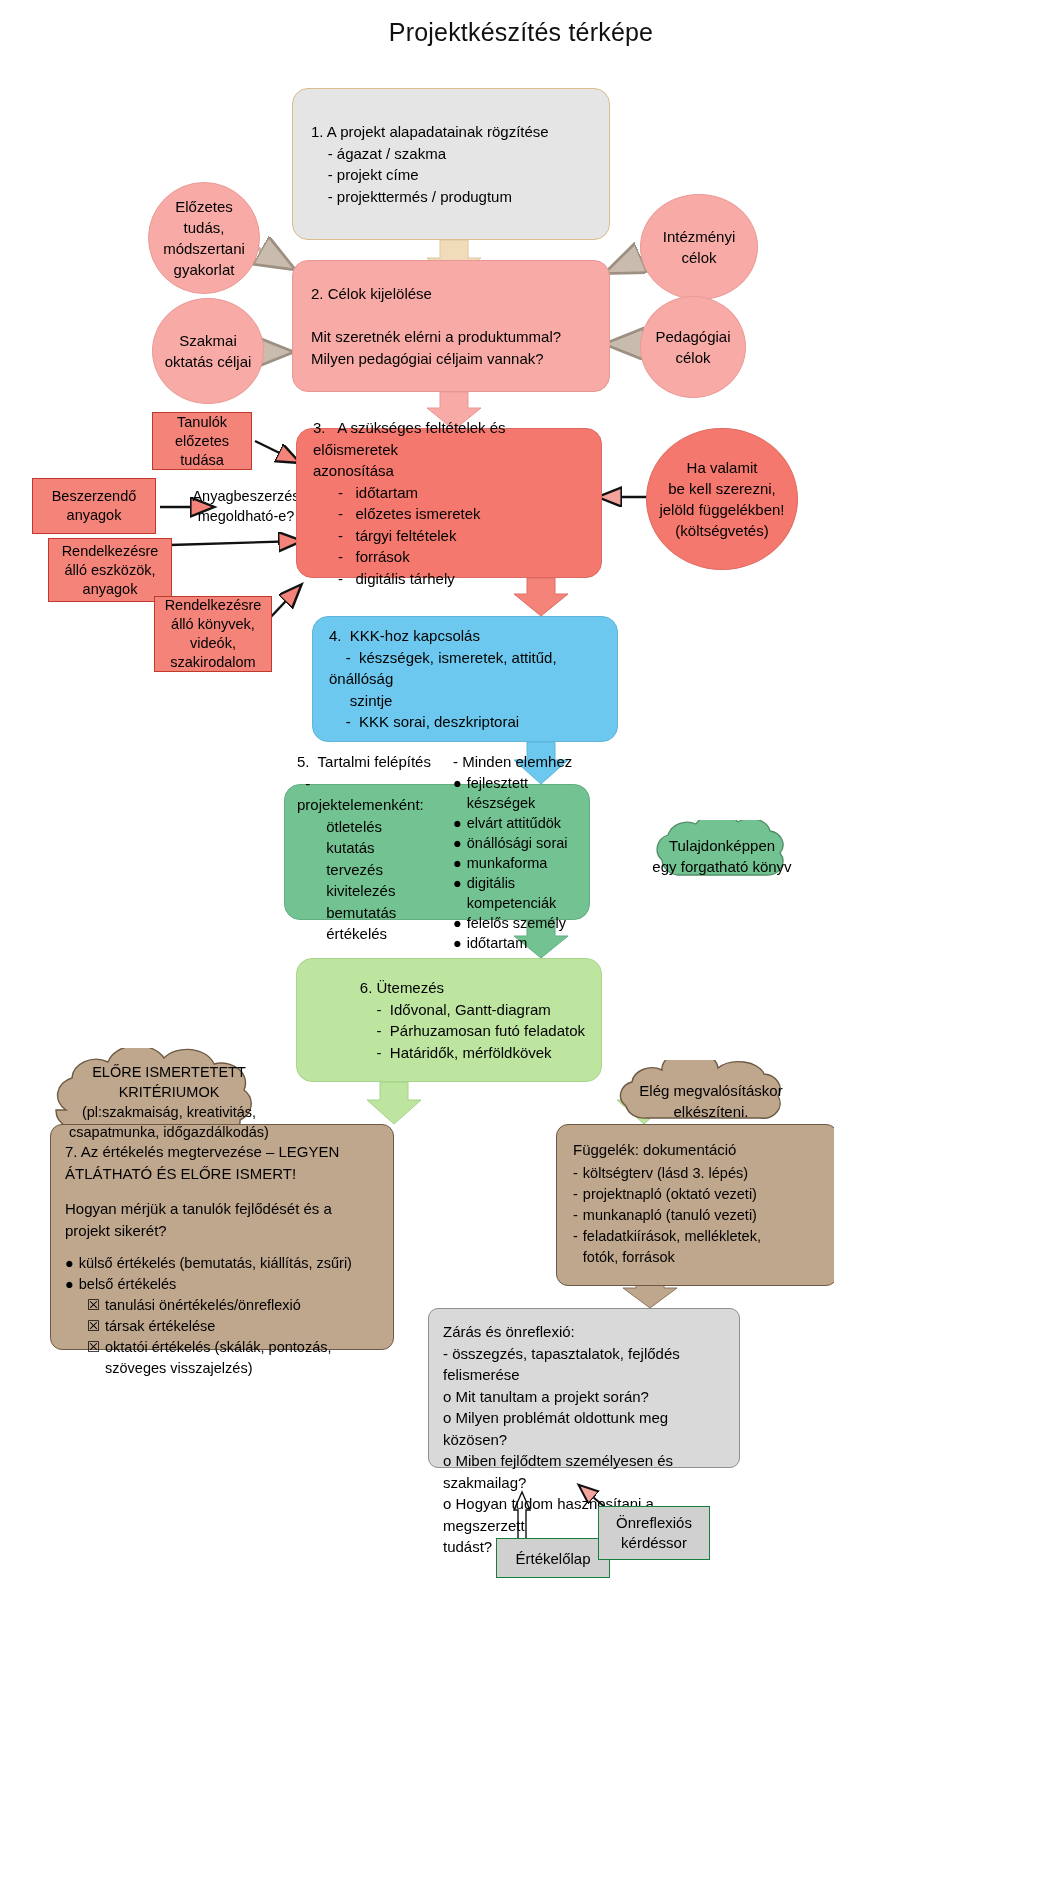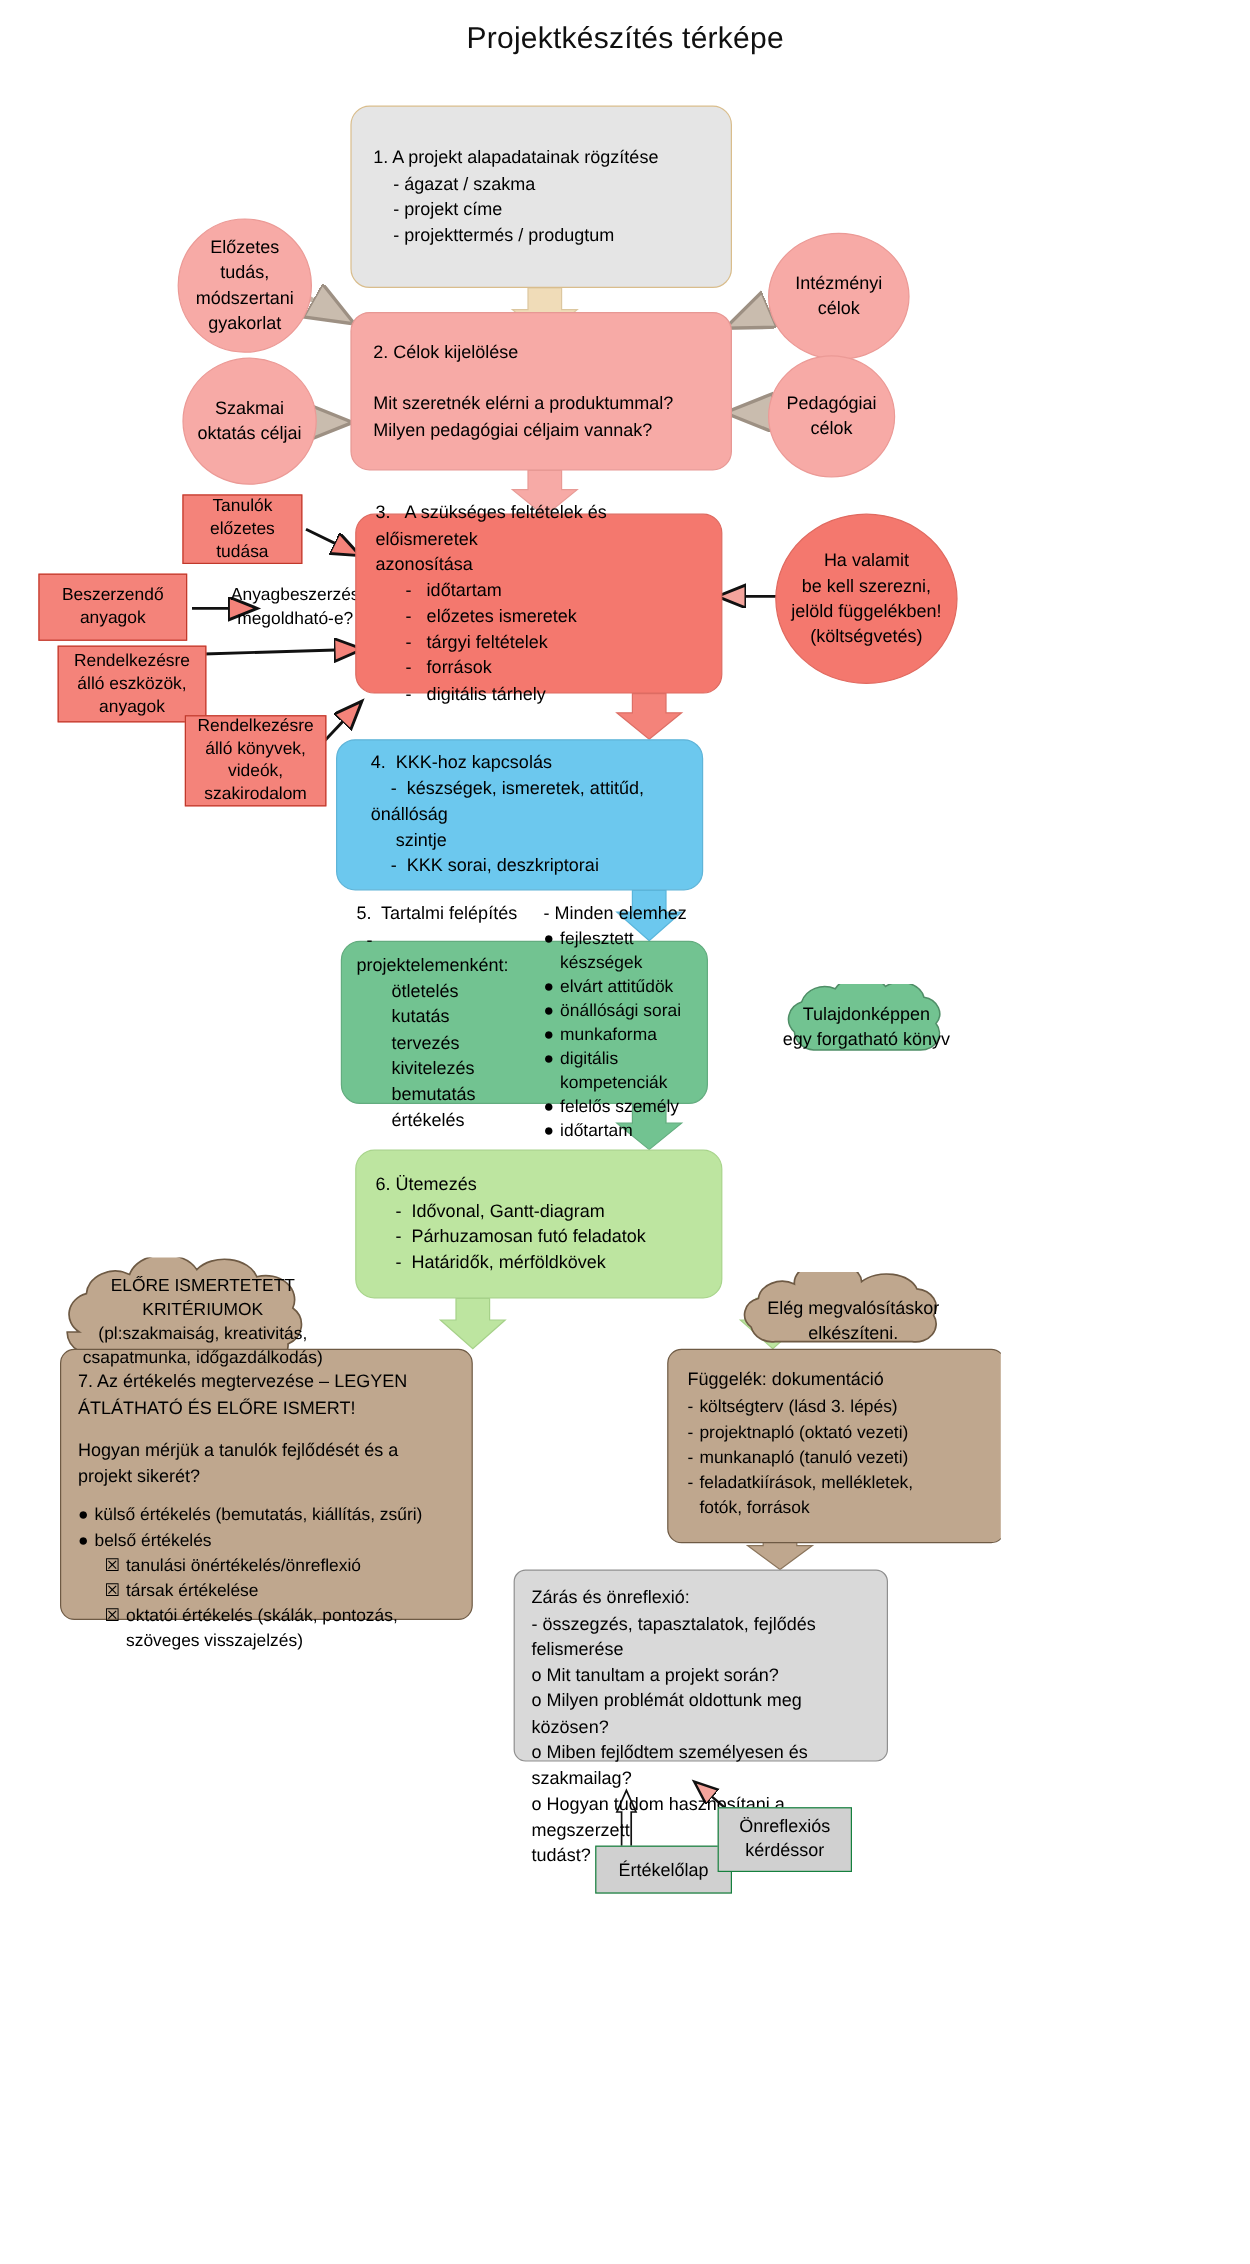--- a/index.html
+++ b/index.html
@@ -33,21 +33,21 @@
     flex-direction:column;
     justify-content:center;
   }
   .node .txt{white-space:pre-wrap;}
 
   .step1{background:#e5e5e5;border-color:#d9bd8c;border-radius:16px;}
   .step2{background:#f7aaa6;border-color:#e79894;border-radius:16px;}
   .step3{background:#f4786e;border-color:#dd6a60;border-radius:16px;}
   .step4{background:#6cc8ee;border-color:#5fb4d8;border-radius:16px;}
   .step5{background:#72c391;border-color:#63ac7f;border-radius:16px;}
-  .step6{background:#bde5a0;border-color:#a8d48b;border-radius:16px;}
+  .step6{background:#bde5a0;border-color:#a8d48b;border-radius:16px;align-items:flex-end;}
   .step7{background:#bfa78e;border-color:#6e5a44;border-radius:12px;}
   .brownbox{background:#bfa78e;border-color:#6e5a44;border-radius:12px;}
   .greybox{background:#d9d9d9;border-color:#8f8f8f;border-radius:10px;}
   .greyplain{background:#d0d0d0;border:1px solid #15803d;border-radius:0;}
 
   
   .redtag{
     background:#f4837a;
     border:1.4px solid #c0392b;
     border-radius:0;
@@ -233,21 +233,21 @@
   <div class="abs node step3" style="left:296px;top:428px;width:306px;height:150px;padding:12px 16px;">
     <div class="txt body-txt">3.   A szükséges feltételek és előismeretek
 azonosítása
       -   időtartam
       -   előzetes ismeretek
       -   tárgyi feltételek
       -   források
       -   digitális tárhely</div>
   </div>
 
-  <div class="abs node step4" style="left:280px;top:616px;width:306px;height:126px;padding:14px 28px;">
+  <div class="abs node step4" style="left:312px;top:616px;width:306px;height:126px;padding:14px 16px;">
     <div class="txt body-txt">4.  KKK-hoz kapcsolás
     -  készségek, ismeretek, attitűd, önállóság
      szintje
     -  KKK sorai, deszkriptorai</div>
   </div>
 
   <div class="abs node step5" style="left:284px;top:784px;width:306px;height:136px;padding:10px 12px;">
     <div style="display:flex;gap:6px;align-items:flex-start;">
       <div class="txt body-txt" style="flex:0 0 150px;">5.  Tartalmi felépítés
   -   projektelemenként:

